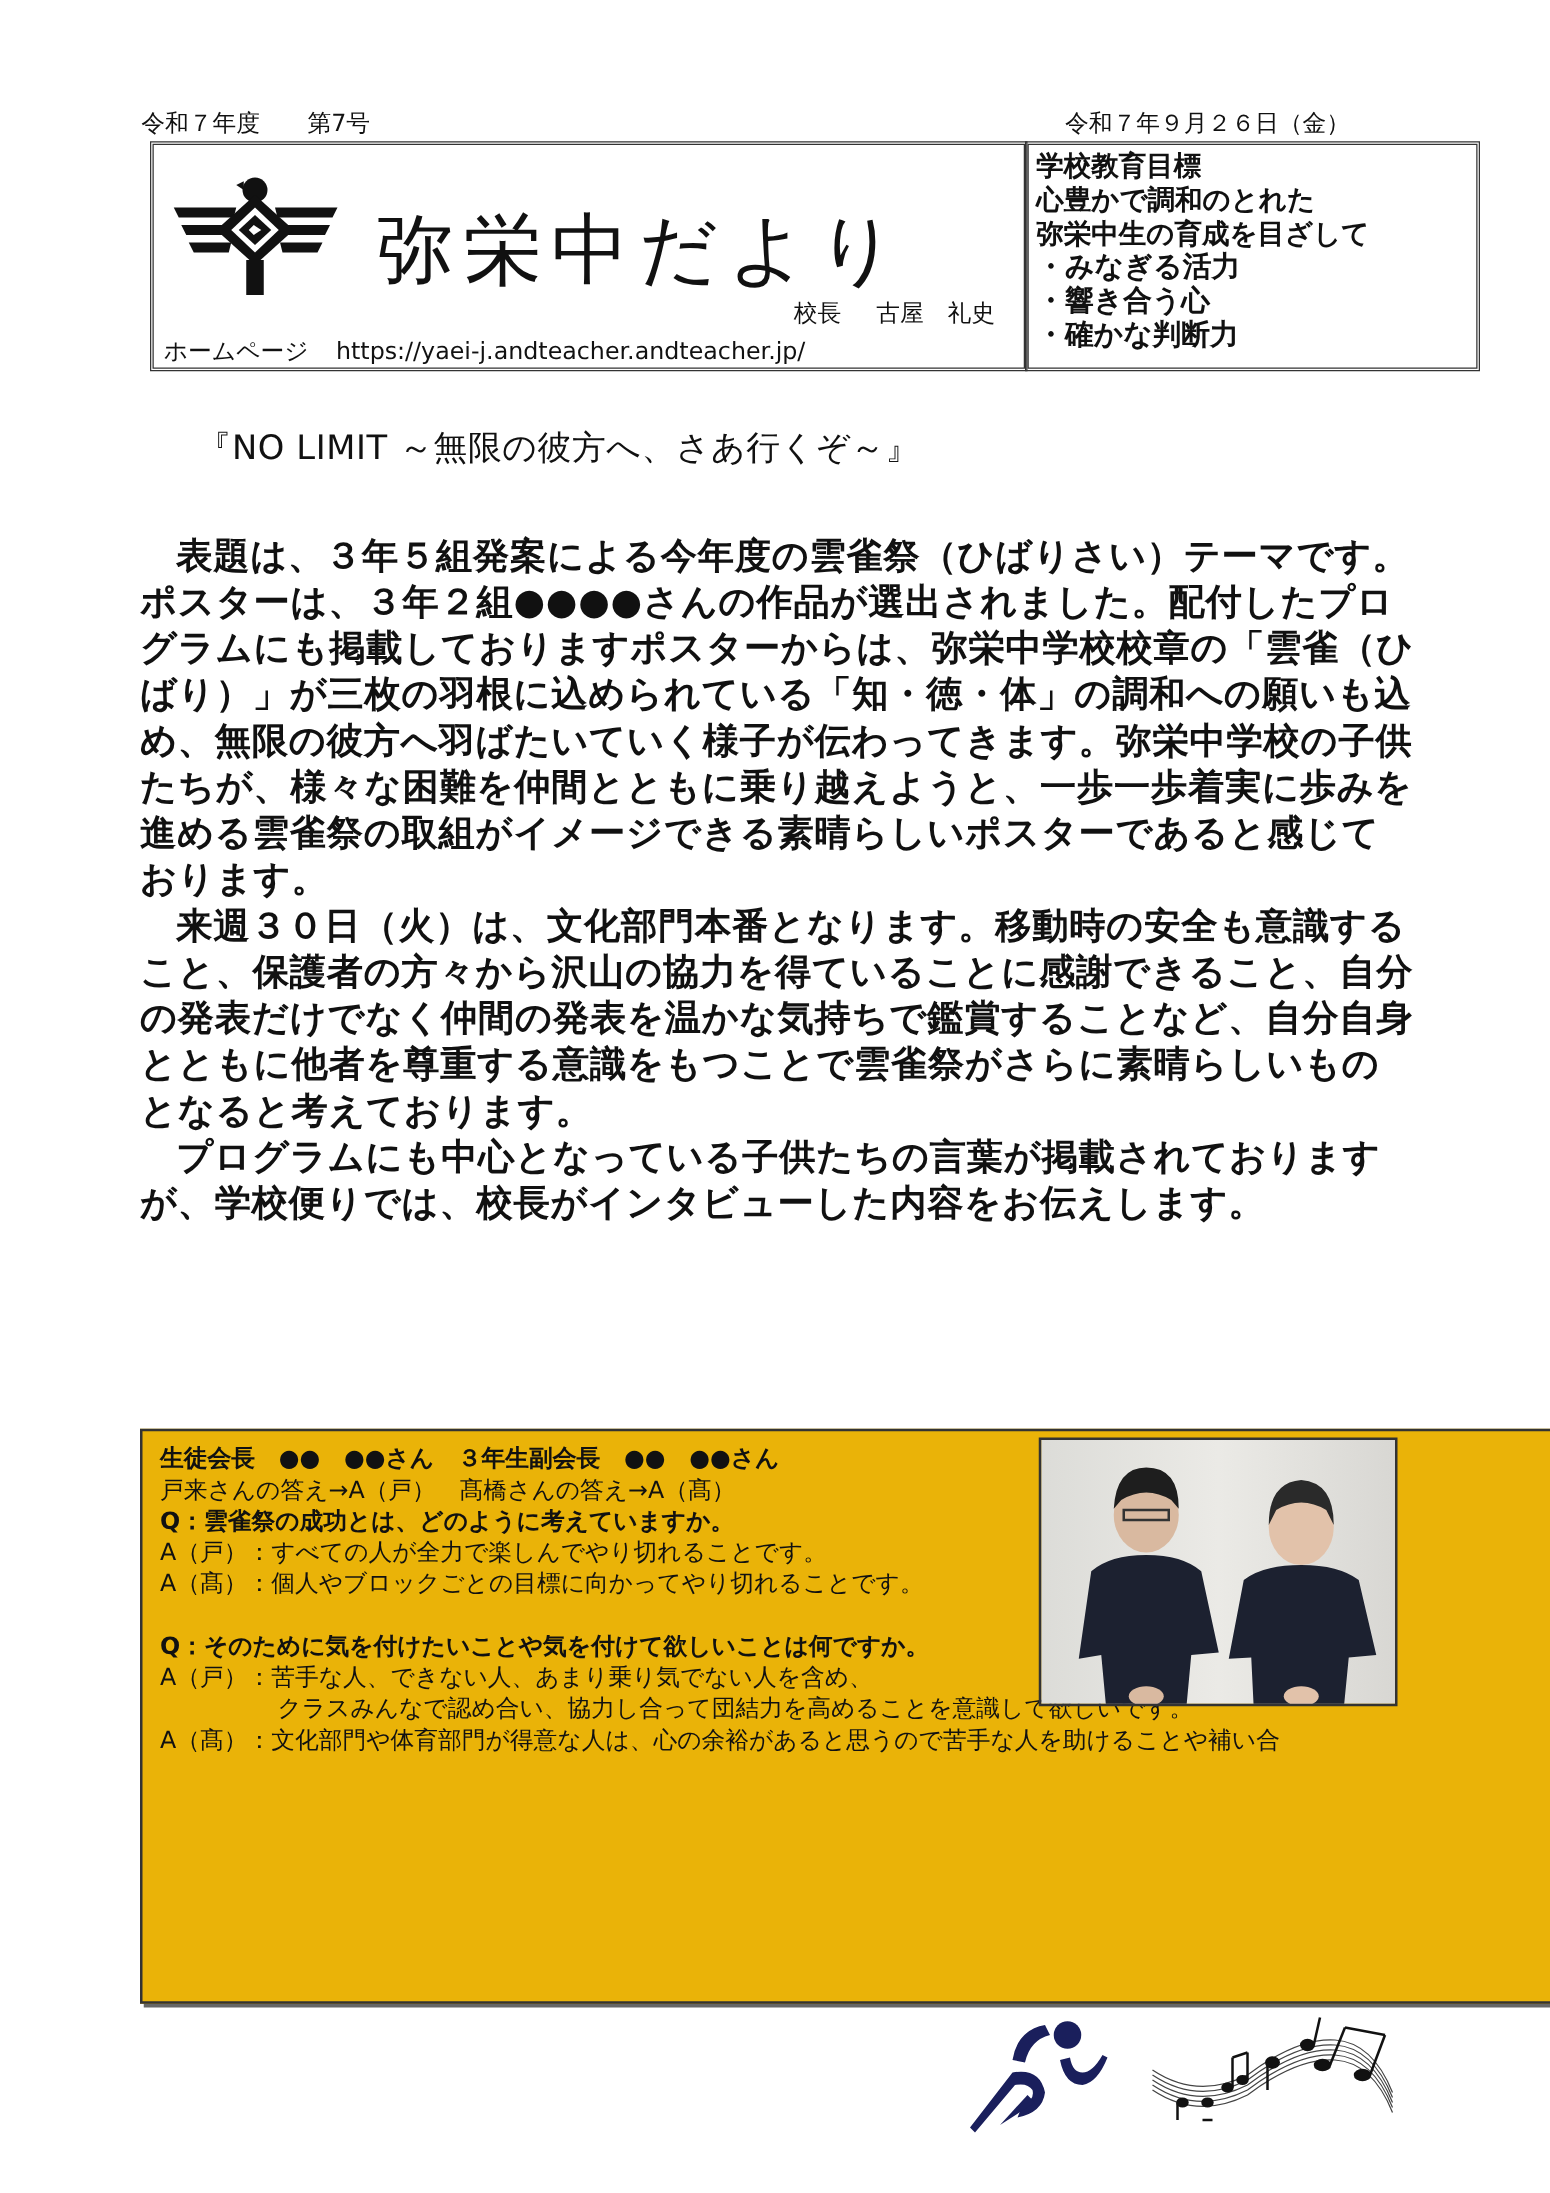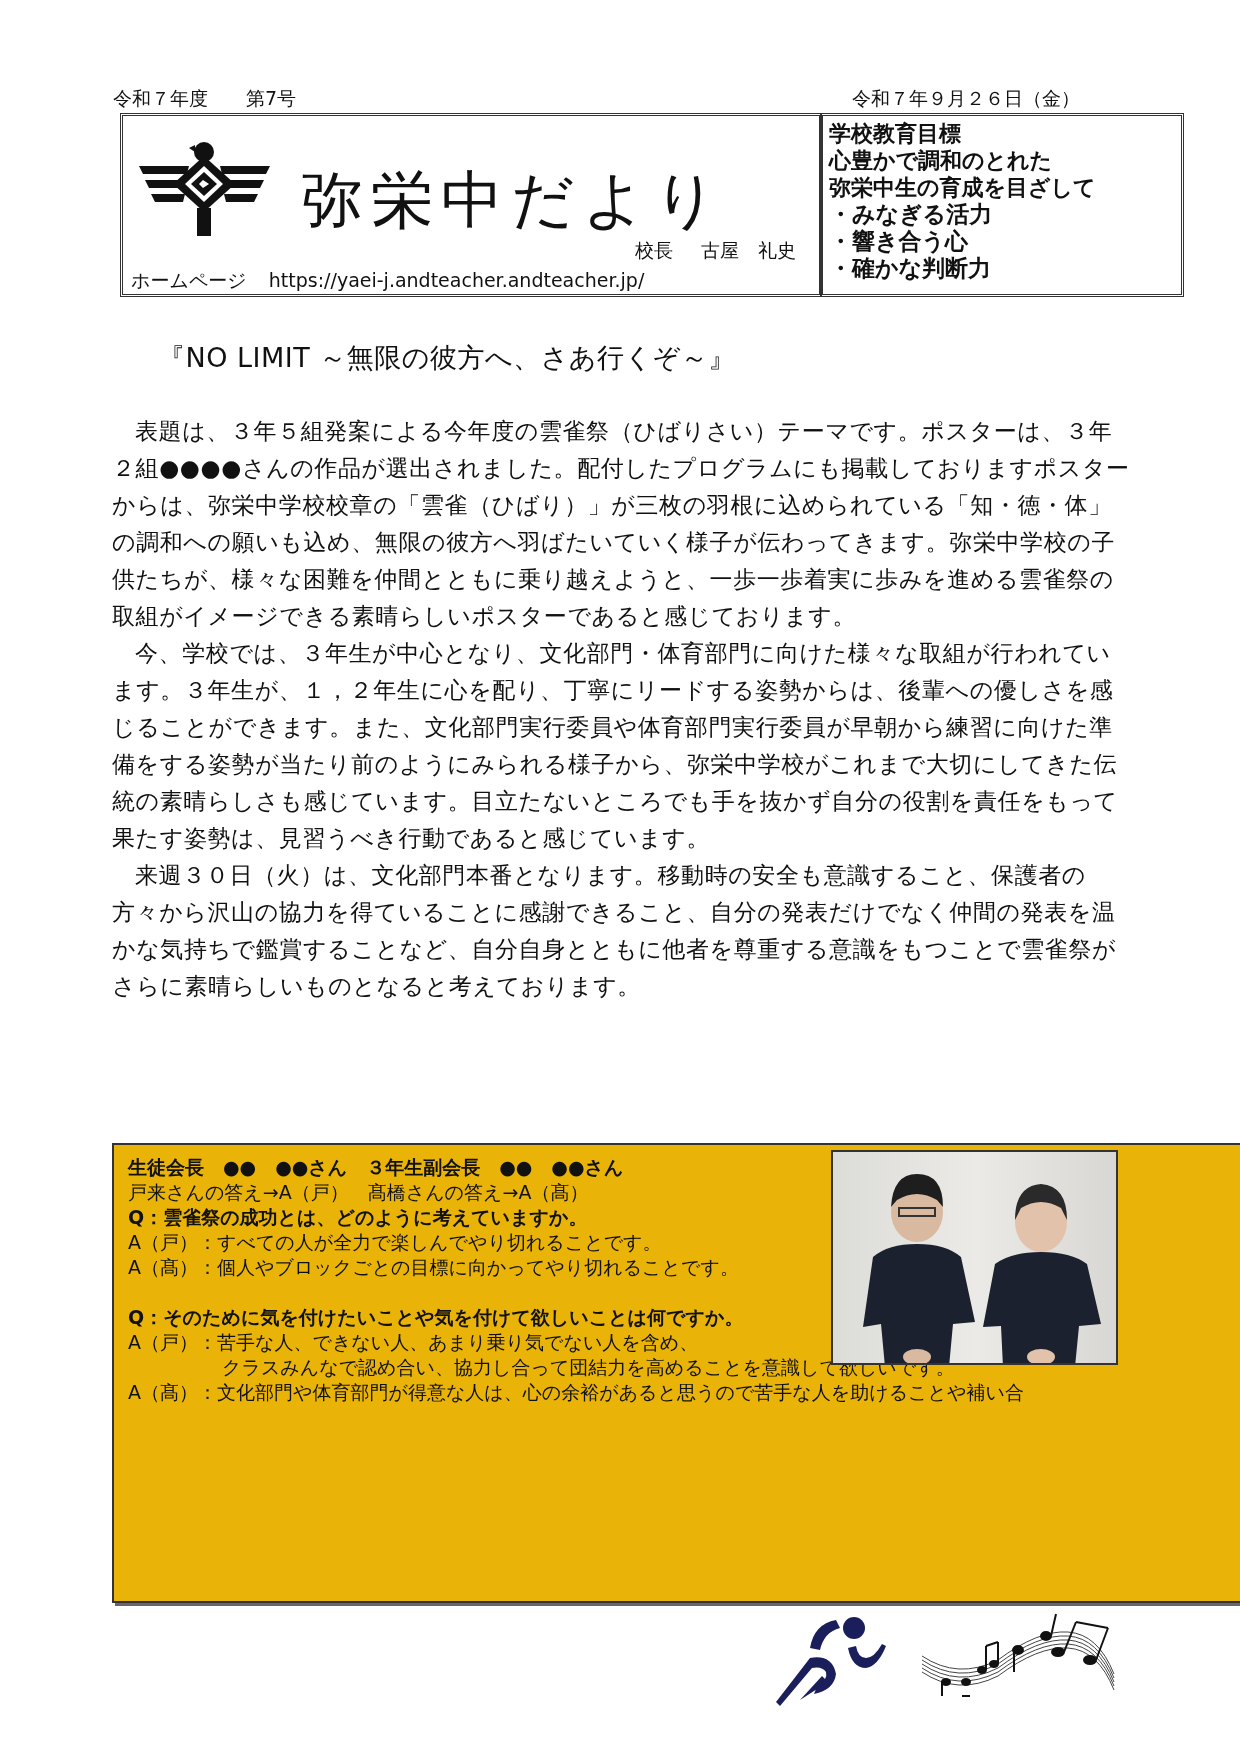--- a/index.html
+++ b/index.html
@@ -21,22 +21,22 @@
 
     .goals-box { position: absolute; top: 113px; left: 820px; width: 364px; height: 184px;
       border: 3px double #333; padding: 4px 6px 0 6px; }
     .goals-box div { font-size: 22px; line-height: 27px; white-space: nowrap; }
     .goals-box .goal-head { font-weight: bold; }
     .goals-box .goal-sub { font-weight: bold; }
     .goals-box .goal-item { font-size: 23px; font-weight: bold; }
 
     .headline { position: absolute; top: 340px; left: 158px; font-size: 27px; letter-spacing: 0.5px; }
 
-    .body-text { position: absolute; top: 413px; left: 112px; width: 1020px; font-size: 23px; line-height: 37px;
-      letter-spacing: 0.6px; }
+    .body-text { position: absolute; top: 426px; left: 112px; width: 1020px; font-size: 29px; line-height: 37px;
+      letter-spacing: 0.6px; font-weight: bold; }
     .body-text p { text-indent: 1em; margin: 0; }
 
     .interview { position: absolute; top: 1143px; left: 112px; width: 1140px; height: 460px;
       background: #eab308; border: 2px solid #333; box-shadow: 3px 3px 0 #666; }
     .iv-inner { position: absolute; left: 14px; top: 10px; font-size: 19px; line-height: 25px; }
     .iv-inner .bold { font-weight: bold; }
     .iv-line { white-space: nowrap; }
     .iv-gap { height: 25px; }
     .iv-indent { padding-left: 94px; }
     .photo { position: absolute; left: 717px; top: 5px; width: 287px; height: 215px;
@@ -90,22 +90,22 @@
   <div class="goal-sub">弥栄中生の育成を目ざして</div>
   <div class="goal-item">・みなぎる活力</div>
   <div class="goal-item">・響き合う心</div>
   <div class="goal-item">・確かな判断力</div>
 </div>
 
 <div class="headline">『NO LIMIT ～無限の彼方へ、さあ行くぞ～』</div>
 
 <div class="body-text">
   <p>表題は、３年５組発案による今年度の雲雀祭（ひばりさい）テーマです。ポスターは、３年２組●●●●さんの作品が選出されました。配付したプログラムにも掲載しておりますポスターからは、弥栄中学校校章の「雲雀（ひばり）」が三枚の羽根に込められている「知・徳・体」の調和への願いも込め、無限の彼方へ羽ばたいていく様子が伝わってきます。弥栄中学校の子供たちが、様々な困難を仲間とともに乗り越えようと、一歩一歩着実に歩みを進める雲雀祭の取組がイメージできる素晴らしいポスターであると感じております。</p>
-  <p>今、学校では、３年生が中心となり、文化部門・体育部門に向けた様々な取組が行われています。３年生が、１，２年生に心を配り、丁寧にリードする姿勢からは、後輩への優しさを感じることができます。また、文化部門実行委員や体育部門実行委員が早朝から練習に向けた準備をする姿勢が当たり前のようにみられる様子から、弥栄中学校がこれまで大切にしてきた伝統の素晴らしさも感じています。目立たないところでも手を抜かず自分の役割を責任をもって果たす姿勢は、見習うべき行動であると感じています。</p>
   <p>来週３０日（火）は、文化部門本番となります。移動時の安全も意識すること、保護者の方々から沢山の協力を得ていることに感謝できること、自分の発表だけでなく仲間の発表を温かな気持ちで鑑賞することなど、自分自身とともに他者を尊重する意識をもつことで雲雀祭がさらに素晴らしいものとなると考えております。</p>
+  <p>プログラムにも中心となっている子供たちの言葉が掲載されておりますが、学校便りでは、校長がインタビューした内容をお伝えします。</p>
 </div>
 
 <div class="interview">
   <div class="iv-inner">
     <div class="iv-line bold">生徒会長　●●　●●さん　３年生副会長　●●　●●さん</div>
     <div class="iv-line">戸来さんの答え→A（戸）　髙橋さんの答え→A（髙）</div>
     <div class="iv-line bold">Q：雲雀祭の成功とは、どのように考えていますか。</div>
     <div class="iv-line">A（戸）：すべての人が全力で楽しんでやり切れることです。</div>
     <div class="iv-line">A（髙）：個人やブロックごとの目標に向かってやり切れることです。</div>
     <div class="iv-gap"></div>

